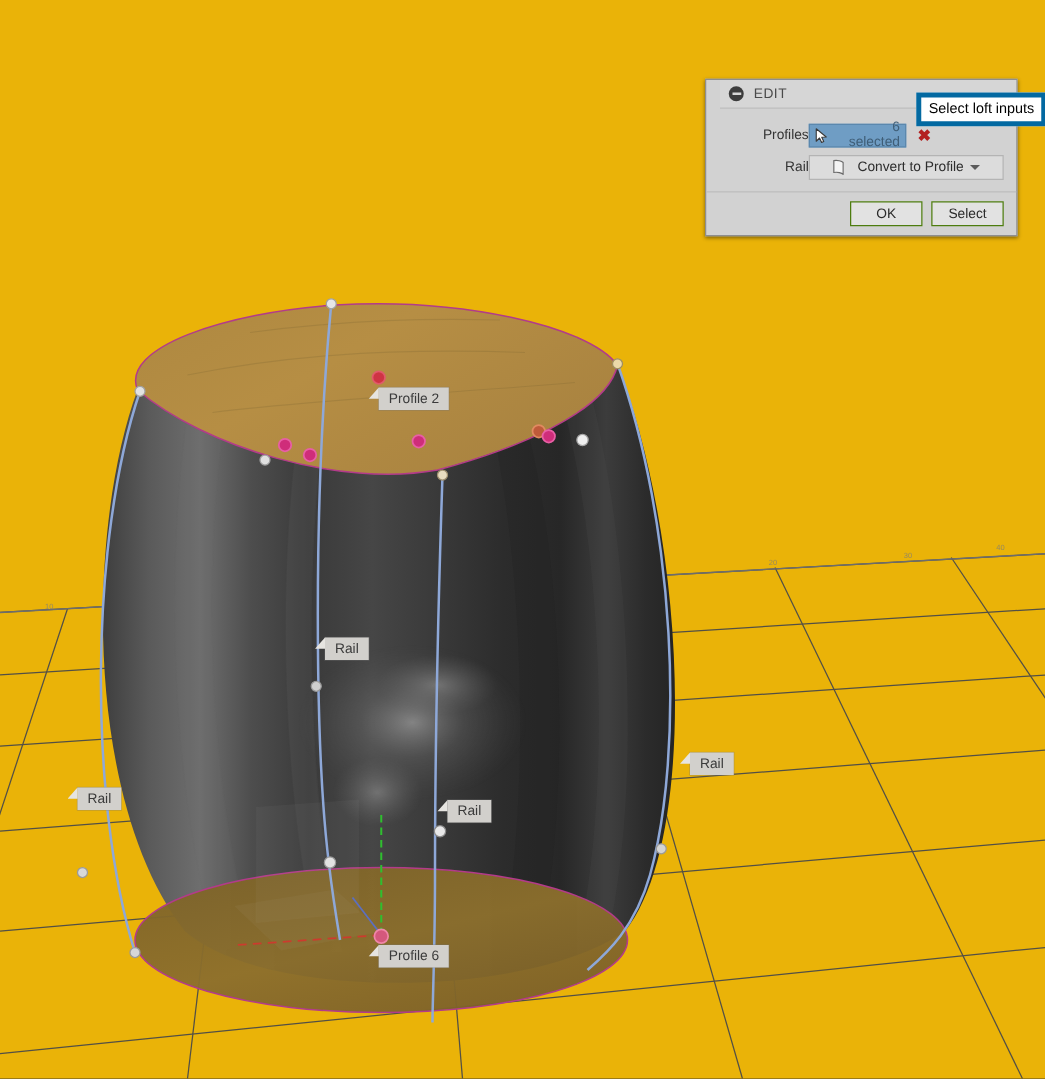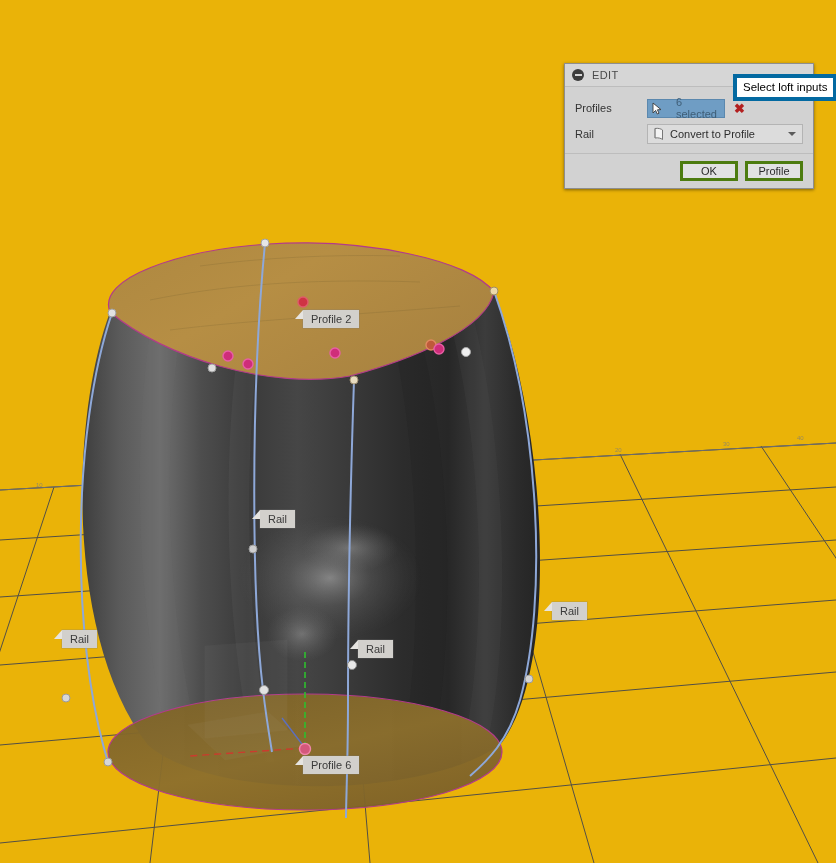--- a/index.html
+++ b/index.html
@@ -63,20 +63,21 @@
     color: #2b2b2b;
   }
   #dialog-titlebar {
     height: 22px;
     background: #d6d6d6;
     border-bottom: 1px solid #bdbdbd;
     display: flex;
     align-items: center;
     padding-left: 7px;
     gap: 8px;
+    margin-left: 11px;
   }
   .collapse-icon {
     width: 12px; height: 12px;
     border-radius: 50%;
     background: #3c3c3c;
     position: relative;
     flex: none;
   }
   .collapse-icon::after {
     content: "";
@@ -91,20 +92,21 @@
     letter-spacing: 0.4px;
   }
   #dialog-body {
     padding: 8px 0 6px 0;
   }
   .field-row {
     display: flex;
     align-items: center;
     height: 26px;
     padding: 0 10px;
+    text-align: right;
   }
   .field-label {
     width: 72px;
     flex: none;
     font-size: 11px;
     color: #333;
   }
   .field-control {
     flex: 1;
     display: flex;
@@ -148,21 +150,21 @@
   }
 
   
   .dropdown {
     height: 20px;
     flex: 1;
     background: #dcdcdc;
     border: 1px solid #b4b4b4;
     display: flex;
     align-items: center;
-    padding: 0 4px;
+    padding: 0 16px;
     box-sizing: border-box;
     gap: 5px;
   }
   .dropdown .dd-label {
     flex: 1;
     font-size: 11px;
     color: #2d2d2d;
   }
   .dropdown .caret {
     width: 0; height: 0;
@@ -179,21 +181,21 @@
     display: flex;
     align-items: center;
     justify-content: flex-end;
     gap: 7px;
     padding-right: 10px;
   }
   .dlg-btn {
     min-width: 58px;
     height: 20px;
     background: #e2e2e2;
-    border: 3px solid #4d7c0f;
+    border: 1px solid #4d7c0f;
     font-size: 11px;
     color: #2b2b2b;
     font-family: "Liberation Sans", sans-serif;
     cursor: default;
     padding: 0 10px;
   }
 
   
   #tooltip {
     position: absolute;
@@ -423,19 +425,19 @@
           <span class="dd-label">Convert to Profile</span>
           <span class="caret"></span>
         </div>
       </div>
     </div>
 
   </div>
 
   <div id="dialog-footer">
     <button class="dlg-btn">OK</button>
-    <button class="dlg-btn">Profile</button>
+    <button class="dlg-btn">Select</button>
   </div>
 </div>
 
 <div id="tooltip">
   <span>Select loft inputs</span>
 </div>
 
 </body></html>

